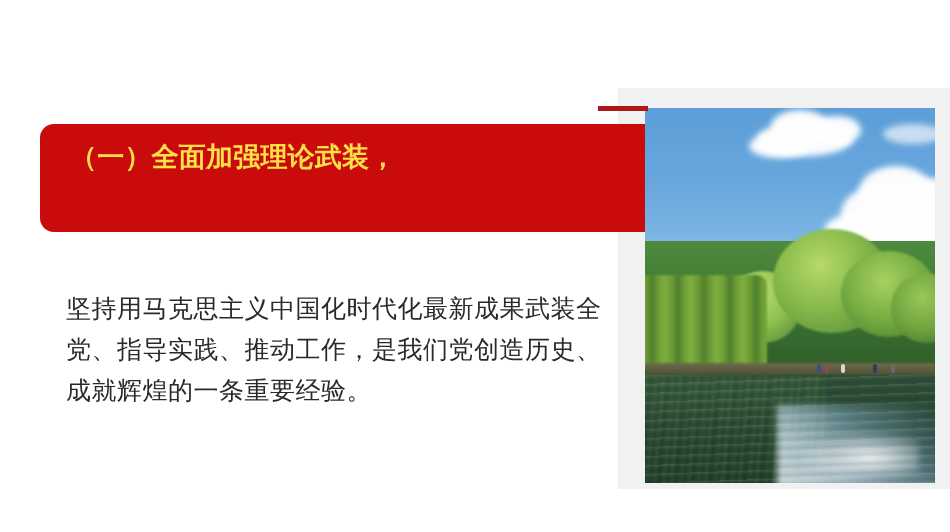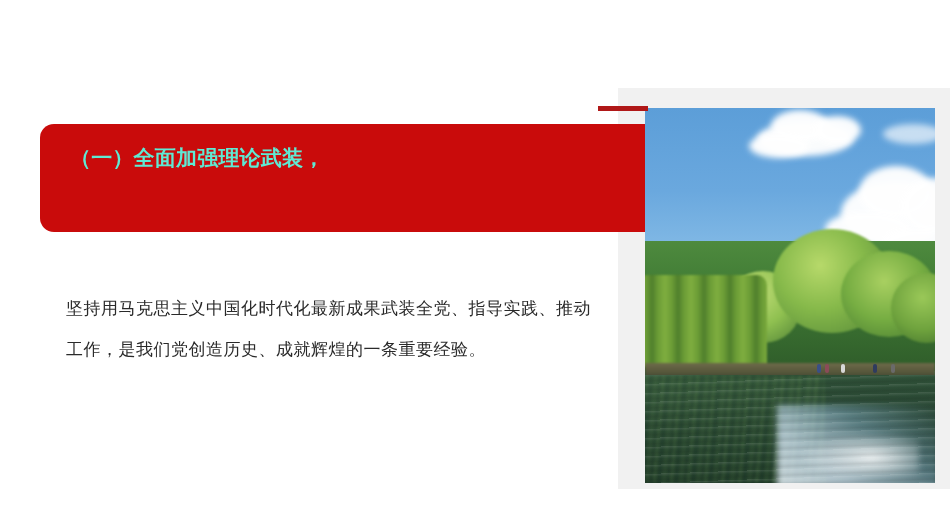--- a/index.html
+++ b/index.html
@@ -234,37 +234,37 @@
     top: 124px;
     width: 605px;
     height: 108px;
     background: #c90b0b;
     border-radius: 14px 0 0 14px;
     z-index: 8;
     box-sizing: border-box;
     padding: 14px 18px 0 24px;
   }
   .title-line {
-    color: #5eead4;
+    color: #fde047;
     font-weight: bold;
-    font-size: 21px;
+    font-size: 27px;
     line-height: 39px;
     white-space: nowrap;
     letter-spacing: .2px;
   }
   .title-line.l1 { padding-left: 6px; }
 
   
   .body-text {
     position: absolute;
     left: 66px;
     top: 288px;
     width: 540px;
     color: #2a2a2a;
-    font-size: 17px;
+    font-size: 25px;
     line-height: 41px;
     font-family: "Liberation Serif", "DejaVu Serif", serif;
     letter-spacing: .5px;
     z-index: 4;
   }
 </style>
 </head>
 <body>
 
 <div class="slide">

